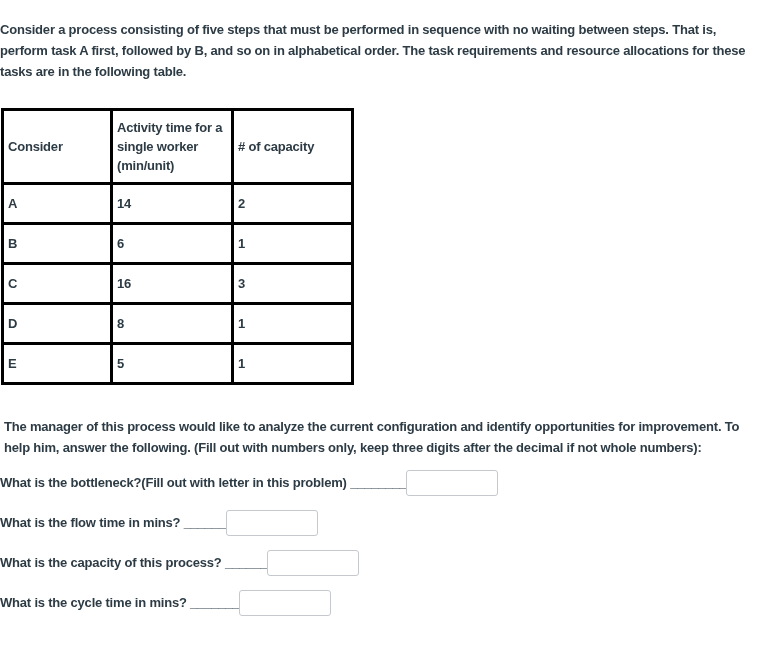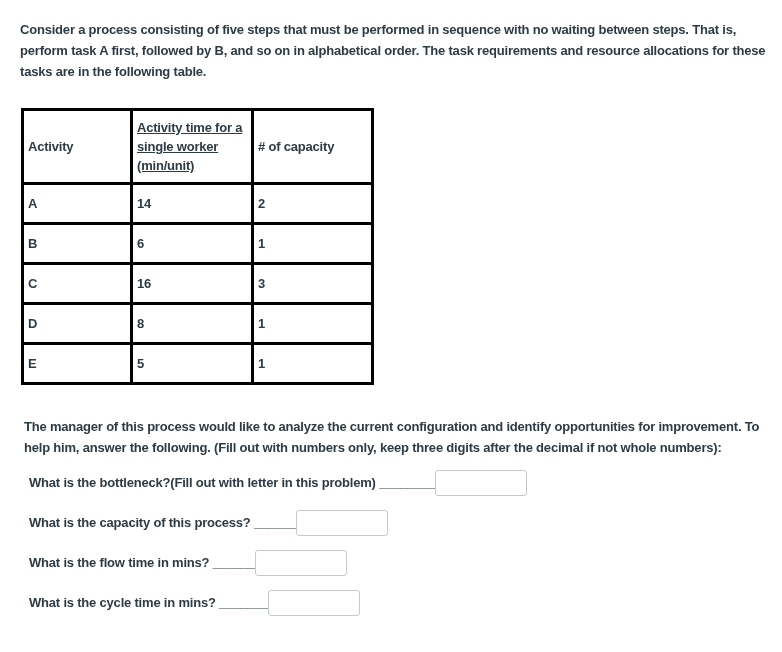--- a/index.html
+++ b/index.html
@@ -12,21 +12,21 @@
     height: 652px;
     overflow: hidden;
     font-family: "Liberation Sans", "DejaVu Sans", sans-serif;
     font-weight: 700;
     font-size: 13px;
     letter-spacing: -0.2px;
     color: #2d3b45;
   }
   .content {
     box-sizing: border-box;
-    padding: 19px 14px 0 20px;
+    padding: 19px 14px 0 0;
     width: 782px;
   }
   p.intro {
     margin: 0 0 26px 0;
     line-height: 21px;
     max-width: 752px;
   }
   table.req {
     border-collapse: collapse;
     table-layout: fixed;
@@ -39,37 +39,35 @@
     text-align: left;
     font-weight: 700;
     vertical-align: middle;
     overflow: hidden;
   }
   tr.hdr { height: 74px; }
   tr.data { height: 40px; }
   th.multiline {
     white-space: pre-line;
     line-height: 19px;
-    text-decoration: underline;
   }
   p.manager {
     margin: 31px 0 12px 4px;
     line-height: 21px;
     max-width: 756px;
   }
   .question {
     display: flex;
     align-items: center;
     height: 26px;
     margin: 0 0 14px 0;
     white-space: nowrap;
   }
   .question .qlabel {
     line-height: 26px;
-    margin-left: 9px;
   }
   input.answer {
     box-sizing: border-box;
     width: 92px;
     height: 26px;
     border: 1px solid #c5c9cd;
     border-radius: 3px;
     background: #ffffff;
     outline: none;
     font: inherit;
@@ -85,21 +83,21 @@
   <p class="intro">Consider a process consisting of five steps that must be performed in sequence with no waiting between steps. That is, perform task A first, followed by B, and so on in alphabetical order. The task requirements and resource allocations for these tasks are in the following table.</p>
 
   <table class="req">
     <colgroup>
       <col style="width:109px">
       <col style="width:121px">
       <col style="width:120px">
     </colgroup>
     <tbody>
       <tr class="hdr">
-        <th>Activity</th>
+        <th>Consider</th>
         <th class="multiline">Activity time for a
 single worker
 (min/unit)</th>
         <th># of capacity</th>
       </tr>
       <tr class="data">
         <td>A</td>
         <td>14</td>
         <td>2</td>
       </tr>
@@ -127,26 +125,26 @@
   </table>
 
   <p class="manager">The manager of this process would like to analyze the current configuration and identify opportunities for improvement. To help him, answer the following. (Fill out with numbers only, keep three digits after the decimal if not whole numbers):</p>
 
   <div class="question">
     <span class="qlabel">What is the bottleneck?(Fill out with letter in this problem) ________</span>
       <input class="answer" type="text" value="" style="">
   </div>
 
   <div class="question">
-    <span class="qlabel">What is the capacity of this process? ______</span>
+    <span class="qlabel">What is the flow time in mins? ______</span>
       <input class="answer" type="text" value="" style="">
   </div>
 
   <div class="question">
-    <span class="qlabel">What is the flow time in mins? ______</span>
+    <span class="qlabel">What is the capacity of this process? ______</span>
       <input class="answer" type="text" value="" style="">
   </div>
 
   <div class="question">
     <span class="qlabel">What is the cycle time in mins? _______</span>
       <input class="answer" type="text" value="" style="">
   </div>
 
 </div>
 

